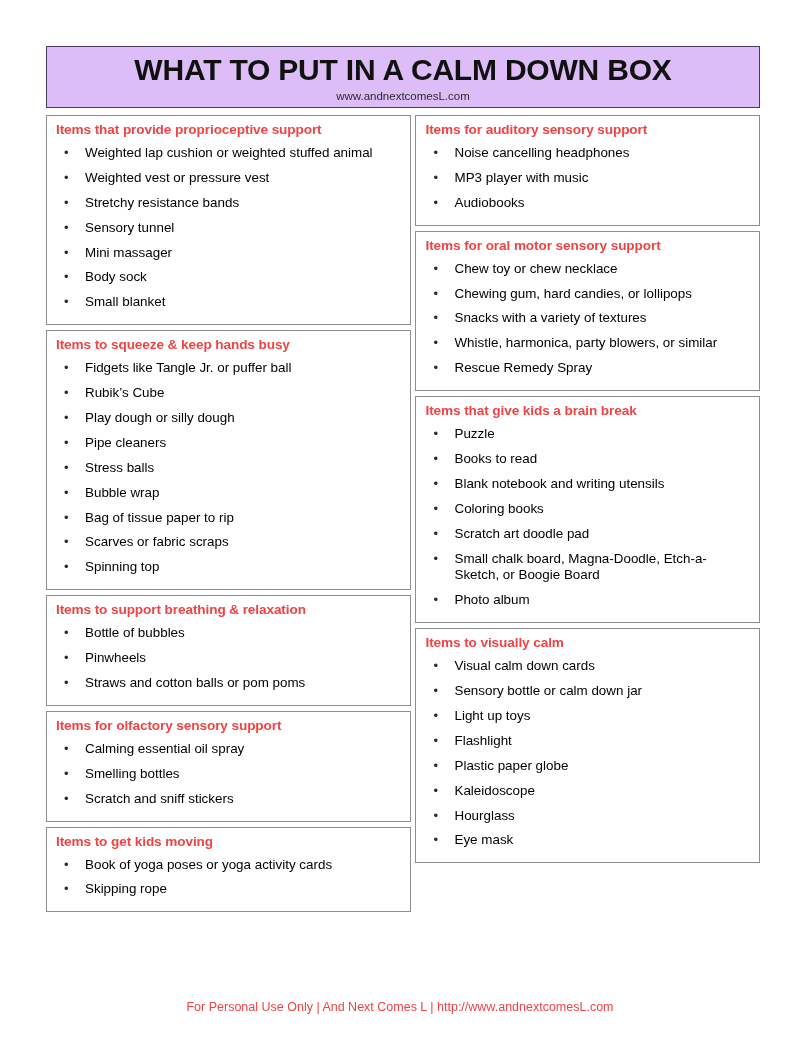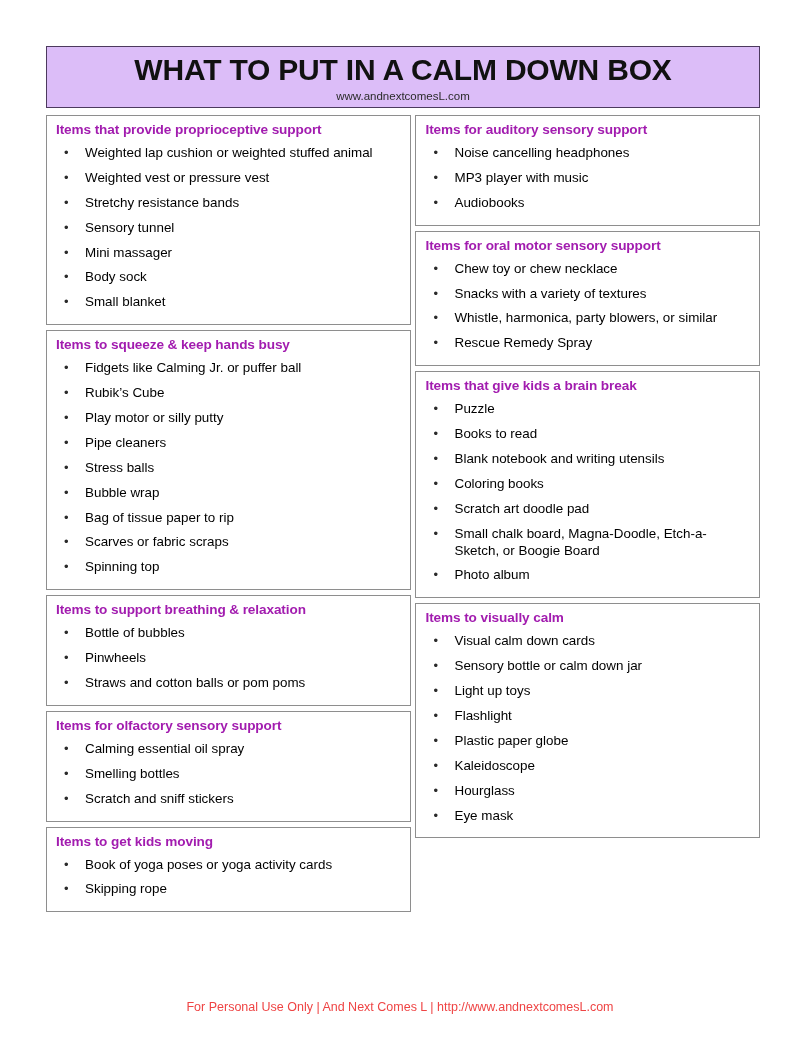--- a/index.html
+++ b/index.html
@@ -70,21 +70,21 @@
   
   .card {
     box-sizing: border-box;
     border: 1px solid #8e8e8e;
     background: #ffffff;
     padding: 6px 8px 9px 8px;
   }
   .card-title {
     font-size: 13.6px;
     font-weight: bold;
-    color: #a21caf;
+    color: #ef4444;
     line-height: 1.25;
     margin: 0 0 2px 1px;
     letter-spacing: -0.1px;
   }
   ul.items {
     list-style: none;
     margin: 0;
     padding: 0;
   }
   ul.items li {
@@ -135,23 +135,23 @@
             <li>Stretchy resistance bands</li>
             <li>Sensory tunnel</li>
             <li>Mini massager</li>
             <li>Body sock</li>
             <li>Small blanket</li>
           </ul>
         </div>
         <div class="card">
           <div class="card-title">Items to squeeze &amp; keep hands busy</div>
           <ul class="items">
-            <li>Fidgets like Calming Jr. or puffer ball</li>
+            <li>Fidgets like Tangle Jr. or puffer ball</li>
             <li>Rubik’s Cube</li>
-            <li>Play motor or silly putty</li>
+            <li>Play dough or silly dough</li>
             <li>Pipe cleaners</li>
             <li>Stress balls</li>
             <li>Bubble wrap</li>
             <li>Bag of tissue paper to rip</li>
             <li>Scarves or fabric scraps</li>
             <li>Spinning top</li>
           </ul>
         </div>
         <div class="card">
           <div class="card-title">Items to support breathing &amp; relaxation</div>
@@ -183,20 +183,21 @@
           <ul class="items">
             <li>Noise cancelling headphones</li>
             <li>MP3 player with music</li>
             <li>Audiobooks</li>
           </ul>
         </div>
         <div class="card">
           <div class="card-title">Items for oral motor sensory support</div>
           <ul class="items">
             <li>Chew toy or chew necklace</li>
+            <li>Chewing gum, hard candies, or lollipops</li>
             <li>Snacks with a variety of textures</li>
             <li>Whistle, harmonica, party blowers, or similar</li>
             <li>Rescue Remedy Spray</li>
           </ul>
         </div>
         <div class="card">
           <div class="card-title">Items that give kids a brain break</div>
           <ul class="items">
             <li>Puzzle</li>
             <li>Books to read</li>

